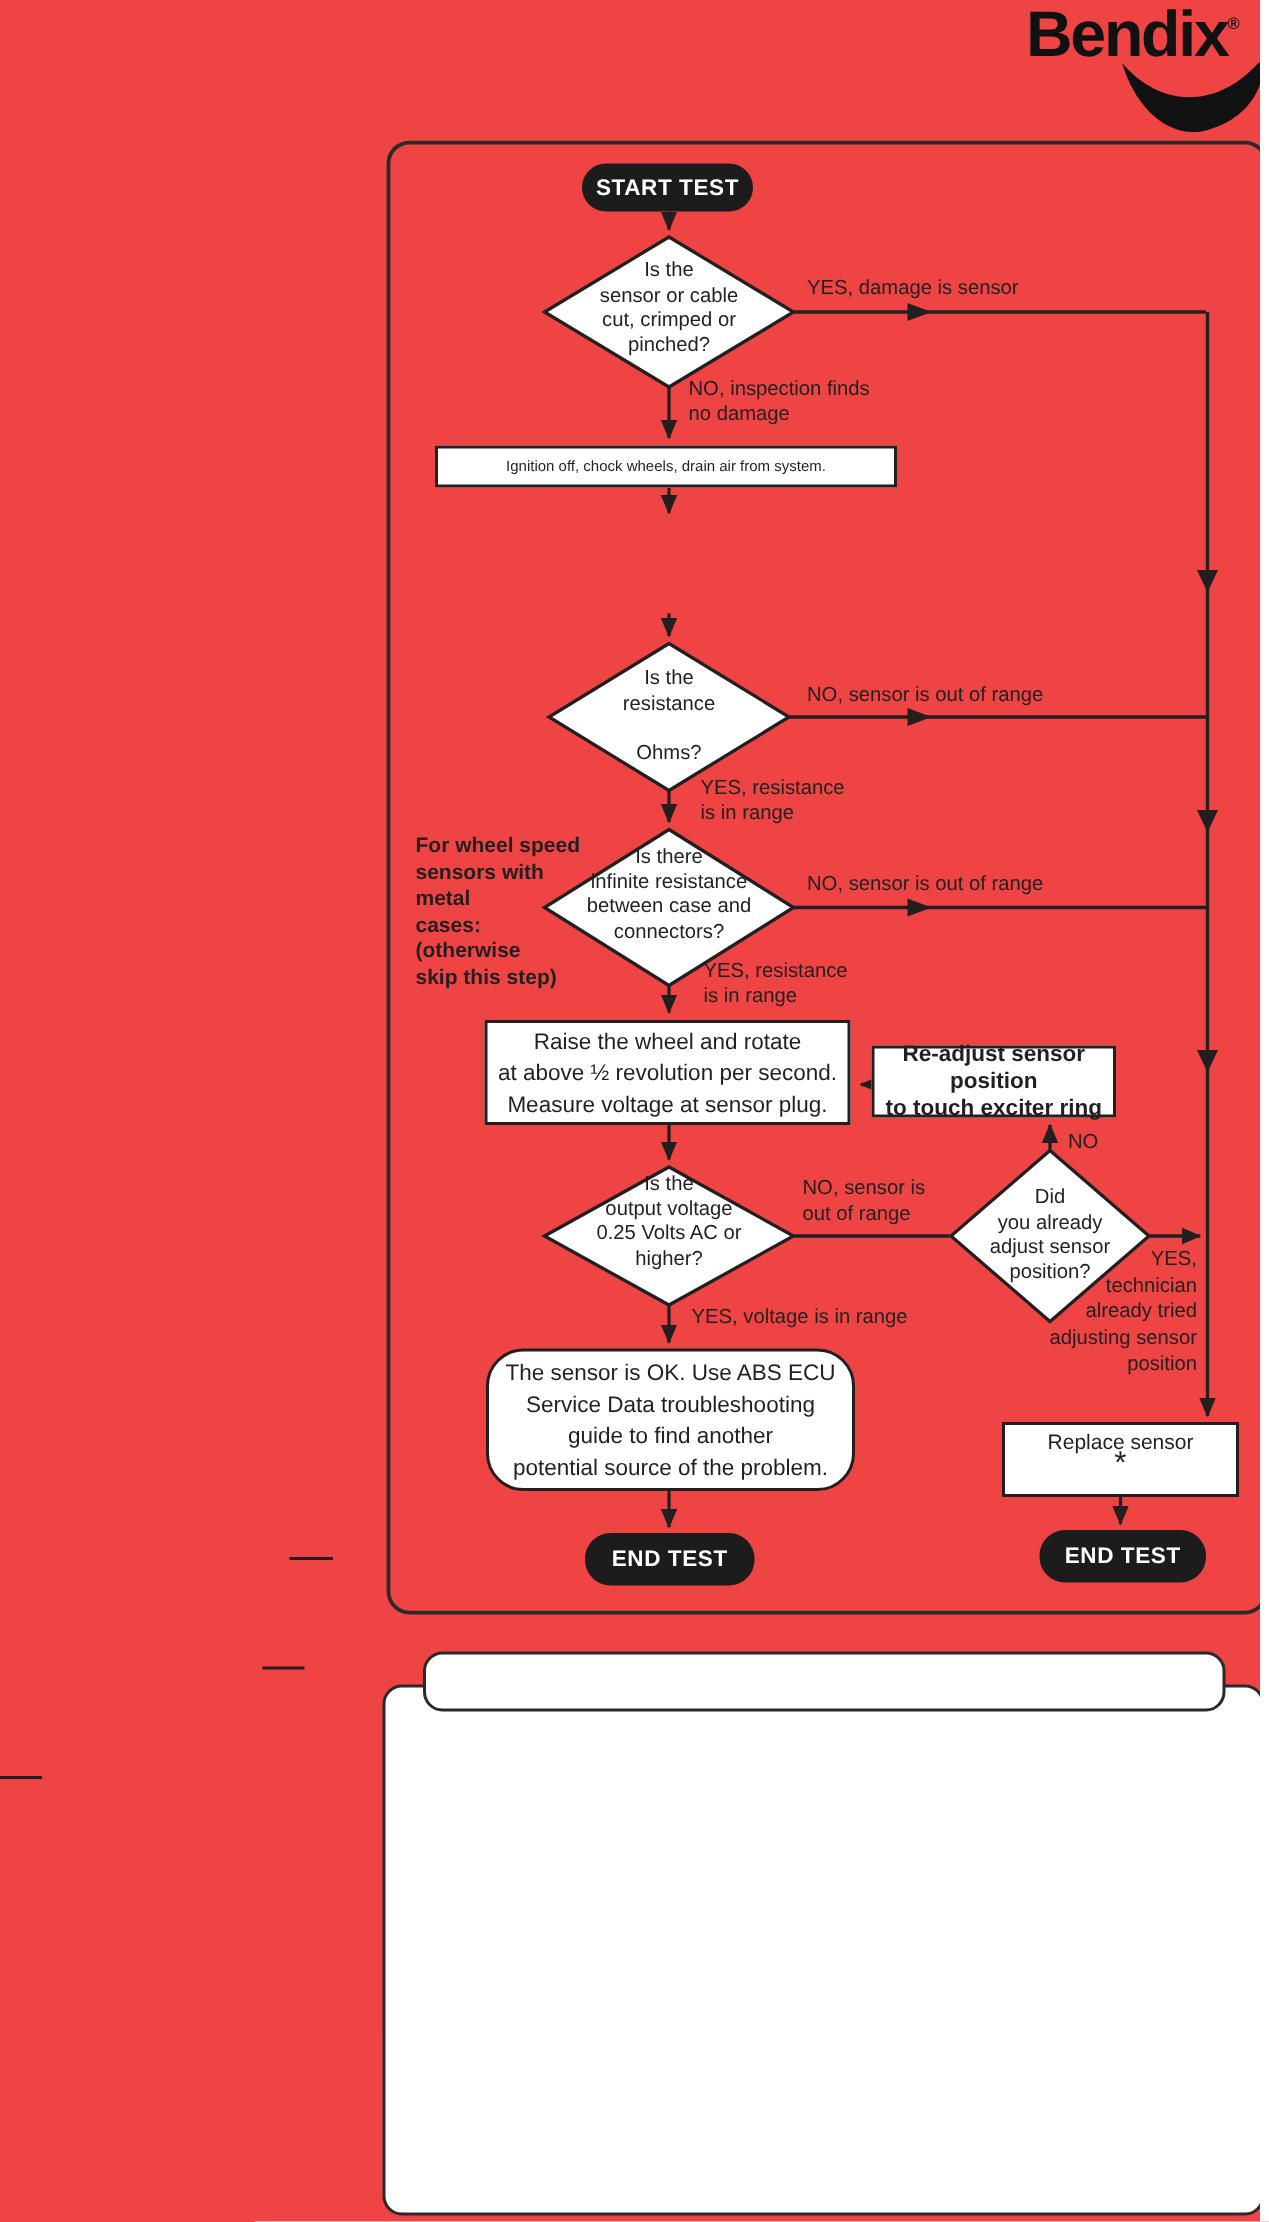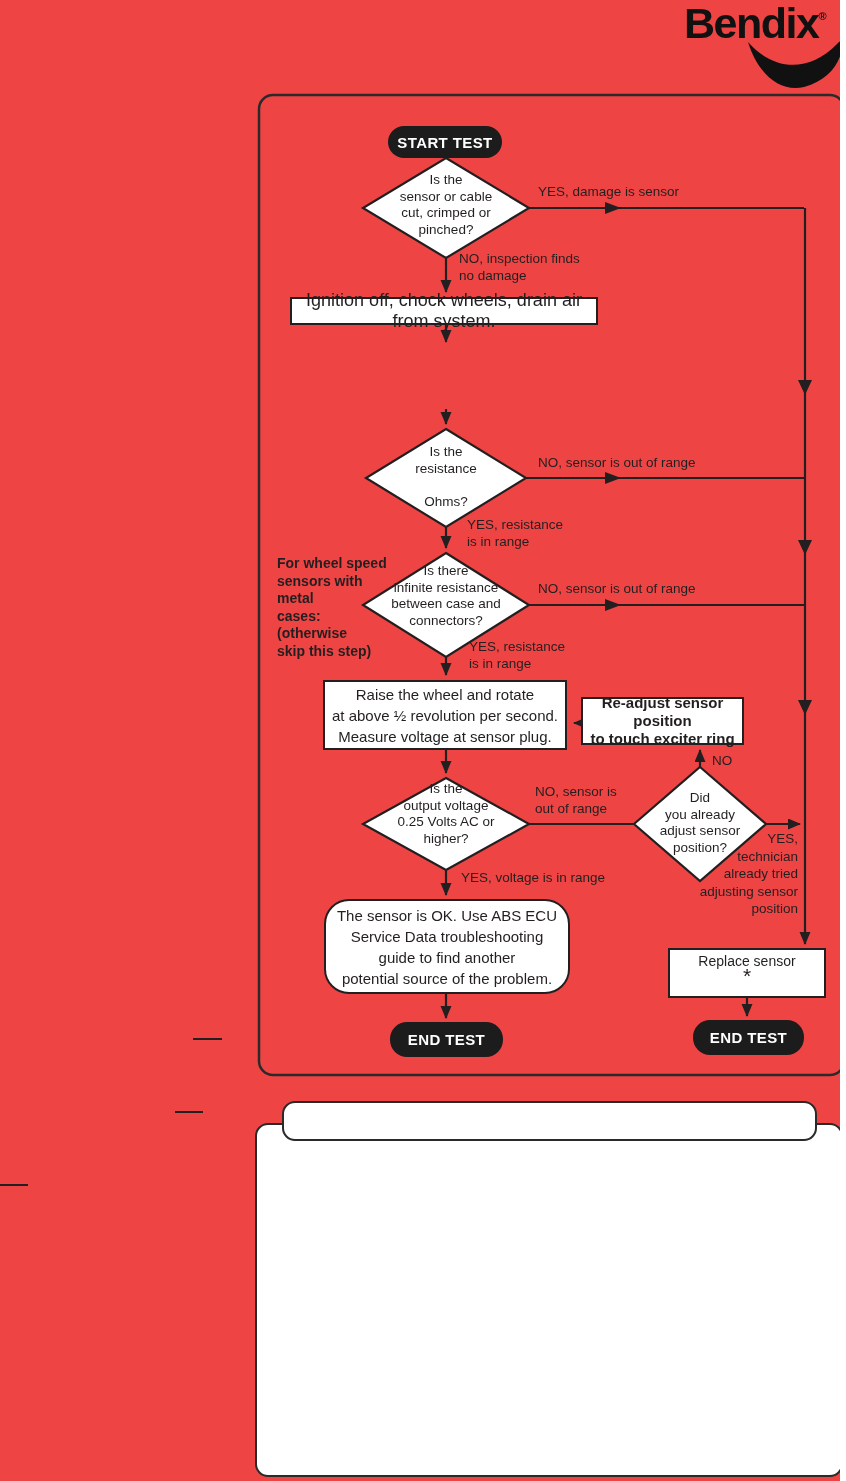--- a/index.html
+++ b/index.html
@@ -89,25 +89,25 @@
       <polygon points="700,767 766,824 700,881 634,824"></polygon>
     </g>
 
     <g stroke="#231f20" stroke-width="2">
       <line x1="193" y1="1039" x2="222" y2="1039"></line>
       <line x1="175" y1="1112" x2="203" y2="1112"></line>
       <line x1="0" y1="1185" x2="28" y2="1185"></line>
     </g>
   </svg>
 
-  <div class="abs pill node" style="left:388px;top:126px;width:114px;height:32px;">START TEST</div>
+  <div class="abs pill node" style="left:388px;top:109px;width:114px;height:32px;">START TEST</div>
   <div class="abs pill node" style="left:390px;top:1022px;width:113px;height:35px;">END TEST</div>
   <div class="abs pill node" style="left:693px;top:1020px;width:111px;height:35px;">END TEST</div>
 
-  <div class="abs box node" style="left:290px;top:297px;width:308px;height:28px;font-size:18px;">Ignition off, chock wheels, drain air from system.</div>
+  <div class="abs box node" style="left:290px;top:297px;width:308px;height:28px;font-size:10px;">Ignition off, chock wheels, drain air from system.</div>
   <div class="abs box node" style="left:323px;top:680px;width:244px;height:70px;font-size:15px;line-height:21px;">Raise the wheel and rotate
 at above ½ revolution per second.
 Measure voltage at sensor plug.</div>
   <div class="abs box node" style="left:581px;top:697px;width:163px;height:48px;font-size:15px;line-height:18px;font-weight:bold;">Re-adjust sensor position
 to touch exciter ring</div>
   <div class="abs box node" style="left:324px;top:899px;width:246px;height:95px;font-size:15px;line-height:21px;border-radius:25px;">The sensor is OK.  Use ABS ECU
 Service Data troubleshooting
 guide to find another
 potential source of the problem.</div>
   <div class="abs box node" style="left:668px;top:948px;width:158px;height:50px;font-size:14px;flex-direction:column;"><span>Replace sensor</span><span style="font-size:21px;position:relative;top:-5px;">*</span></div>

